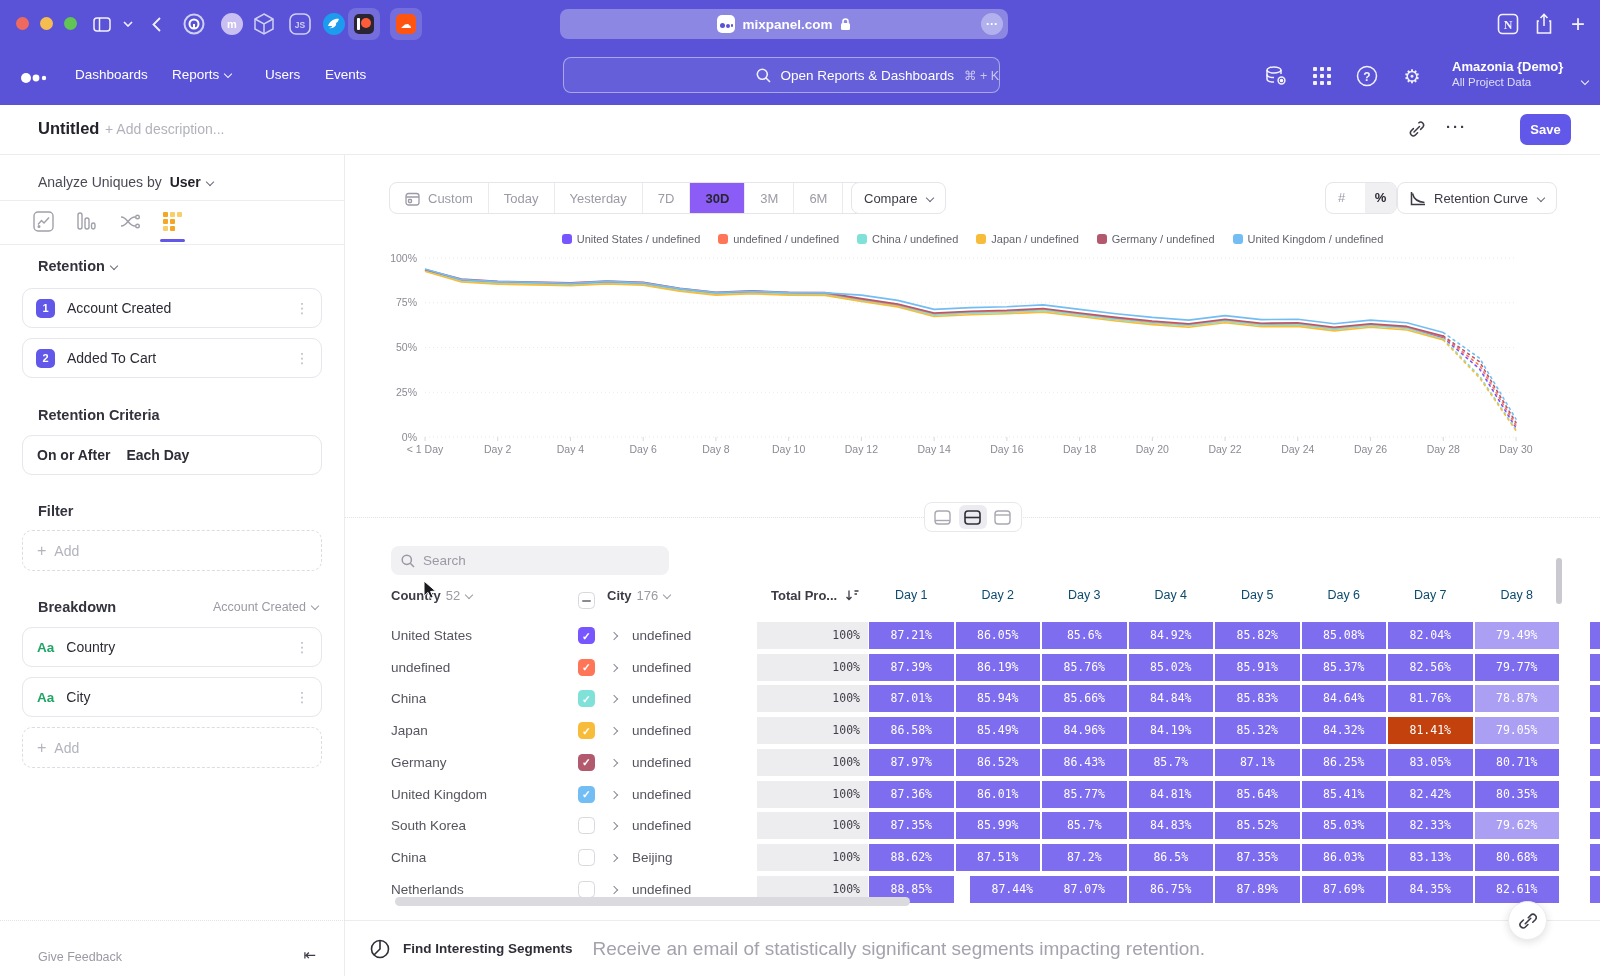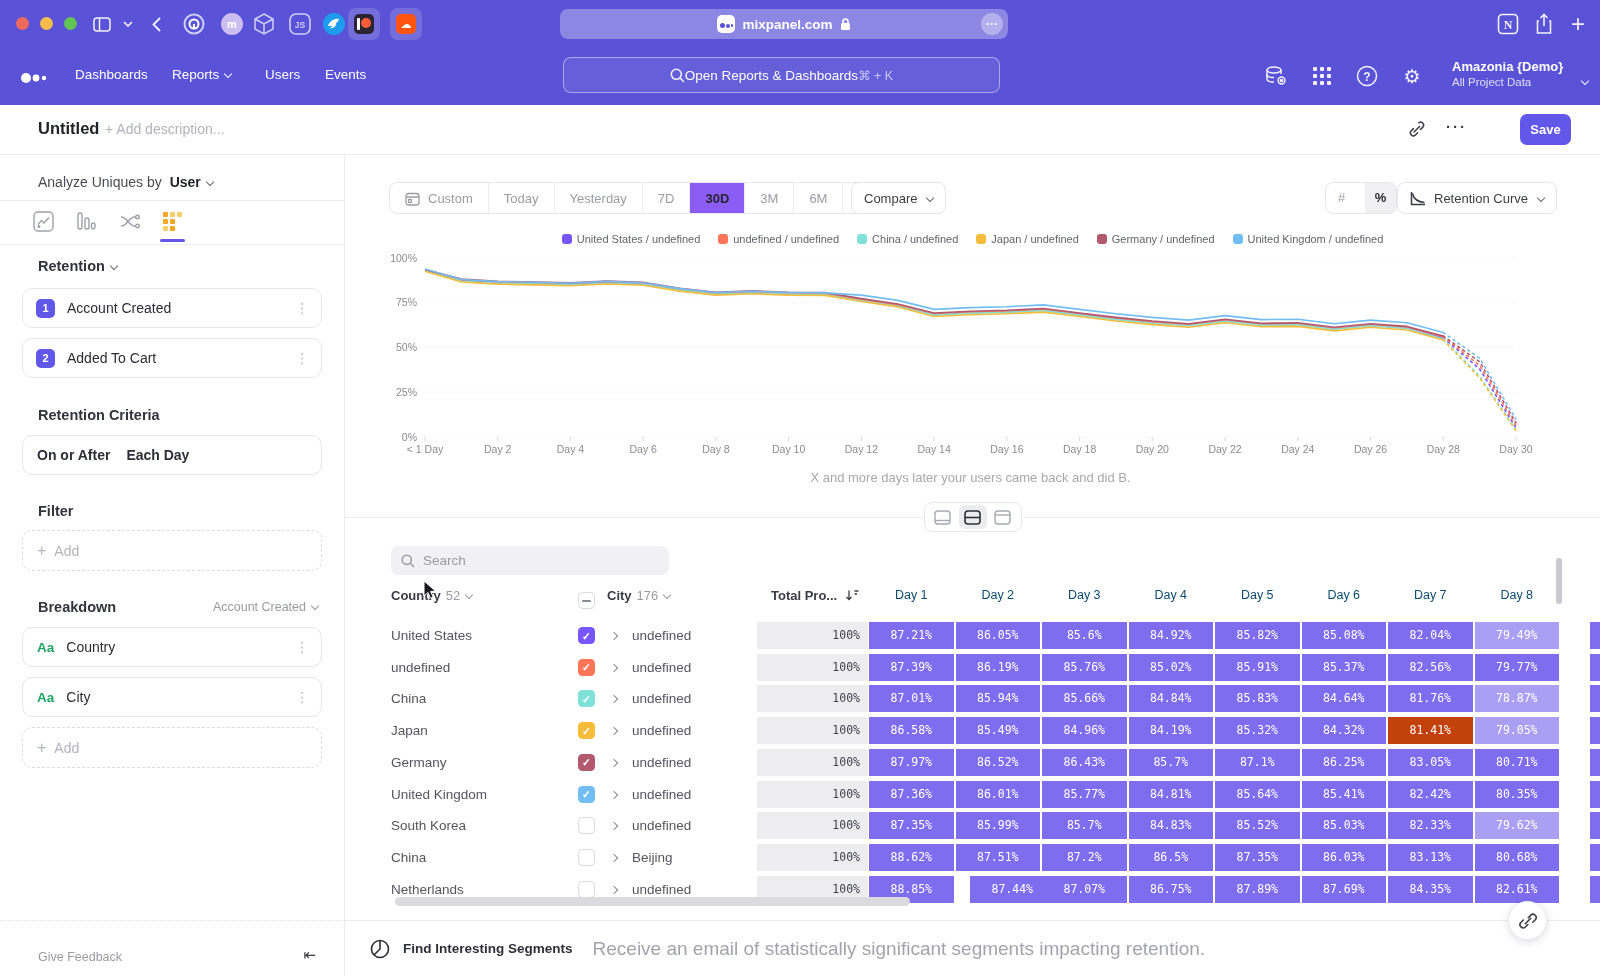--- a/index.html
+++ b/index.html
@@ -12,21 +12,21 @@
   .nav-bar { position:absolute; left:0; top:48px; width:1600px; height:57px; background:#5A53D7; }
   .tl { position:absolute; top:17px; width:13px; height:13px; border-radius:50%; }
   .chrome-ic { position:absolute; top:12px; color:rgba(255,255,255,.92); display:flex; align-items:center; justify-content:center; width:24px; height:24px; }
   .ext-bg { position:absolute; top:8px; width:32px; height:32px; border-radius:8px; background:rgba(255,255,255,.16); display:flex; align-items:center; justify-content:center; }
   .url-pill { position:absolute; left:560px; top:9px; width:448px; height:30px; border-radius:8px; background:rgba(255,255,255,.30); display:flex; align-items:center; justify-content:center; gap:7px; color:#fff; font-size:13.5px; font-weight:700; }
   .url-ellipsis { position:absolute; right:5px; top:4px; width:22px; height:22px; border-radius:50%; background:rgba(255,255,255,.35); color:#fff; font-size:12px; display:flex; align-items:center; justify-content:center; font-weight:700; }
   .mp-logo-sq { width:18px; height:18px; border-radius:5px; background:#fff; position:relative; }
   .mp-logo-sq i { position:absolute; top:8px; border-radius:50%; background:#5A53D7; }
 
   .nav-item { color:#fff; font-size:13.5px; font-weight:500; position:absolute; top:19px; cursor:default; }
-  .nav-search { position:absolute; left:563px; top:9px; width:437px; height:36px; border:1px solid rgba(255,255,255,.45); background:rgba(255,255,255,.07); border-radius:8px; display:flex; align-items:center; justify-content:center; }
+  .nav-search { position:absolute; left:563px; top:9px; width:437px; height:36px; border:1px solid rgba(255,255,255,.45); background:rgba(255,255,255,.07); border-radius:8px; display:flex; align-items:center; justify-content:flex-end; gap:10px; }
   .nav-search .ph { color:#fff; font-size:13.5px; font-weight:500; }
   .nav-search .sc { color:rgba(255,255,255,.65); font-size:12.5px; }
   .proj { position:absolute; left:1452px; top:11px; color:#fff; }
   .proj .p1 { font-size:13px; font-weight:700; }
   .proj .p2 { font-size:11.5px; color:rgba(255,255,255,.8); margin-top:2px; }
 
   
   .title-bar { position:absolute; left:0; top:105px; width:1600px; height:50px; background:#fff; border-bottom:1px solid #ececf0; }
   .report-title { position:absolute; left:38px; top:14px; font-size:16.5px; font-weight:700; color:#23232c; }
   .report-desc { position:absolute; left:105px; top:16px; font-size:14px; color:#b2b2bc; }
@@ -480,21 +480,20 @@
         <path d="M80.0 20.9 L116.4 31.3 L152.7 33.4 L189.1 34.1 L225.5 35.0 L261.8 33.2 L298.2 34.5 L334.6 40.4 L370.9 44.3 L407.3 43.1 L443.7 44.3 L480.0 44.7 L516.4 50.8 L552.8 56.2 L589.1 65.1 L625.5 63.3 L661.9 62.4 L698.2 60.6 L734.6 65.1 L771.0 69.6 L807.3 73.2 L843.7 75.8 L880.1 71.4 L916.4 75.3 L952.8 74.9 L989.2 79.4 L1025.5 75.8 L1061.9 78.5 L1098.3 88.9" fill="none" stroke="#80E1D9" stroke-width="1.6" stroke-linejoin="round"></path>
         <path d="M1098.3 88.9 L1134.6 126.1 L1171.0 179.8" fill="none" stroke="#80E1D9" stroke-width="1.6" stroke-dasharray="2 4" stroke-linecap="round"></path>
         <path d="M80.0 21.2 L116.4 32.0 L152.7 34.1 L189.1 34.9 L225.5 35.7 L261.8 34.0 L298.2 35.2 L334.6 41.1 L370.9 45.1 L407.3 43.8 L443.7 45.1 L480.0 45.4 L516.4 51.5 L552.8 56.9 L589.1 66.5 L625.5 64.7 L661.9 63.8 L698.2 62.1 L734.6 66.5 L771.0 71.0 L807.3 74.6 L843.7 77.3 L880.1 72.8 L916.4 76.7 L952.8 76.4 L989.2 80.9 L1025.5 77.3 L1061.9 80.0 L1098.3 90.0" fill="none" stroke="#F8BC3B" stroke-width="1.6" stroke-linejoin="round"></path>
         <path d="M1098.3 90.0 L1134.6 127.9 L1171.0 180.7" fill="none" stroke="#F8BC3B" stroke-width="1.6" stroke-dasharray="2 4" stroke-linecap="round"></path>
         <path d="M80.0 19.5 L116.4 29.1 L152.7 31.3 L189.1 32.0 L225.5 32.9 L261.8 31.1 L298.2 32.3 L334.6 38.3 L370.9 42.2 L407.3 40.9 L443.7 42.2 L480.0 42.5 L516.4 48.6 L552.8 54.0 L589.1 63.0 L625.5 61.2 L661.9 60.3 L698.2 58.5 L734.6 63.0 L771.0 67.4 L807.3 71.0 L843.7 73.7 L880.1 69.2 L916.4 73.2 L952.8 72.8 L989.2 77.3 L1025.5 73.7 L1061.9 76.4 L1098.3 85.9" fill="none" stroke="#B2596E" stroke-width="1.6" stroke-linejoin="round"></path>
         <path d="M1098.3 85.9 L1134.6 111.8 L1171.0 172.7" fill="none" stroke="#B2596E" stroke-width="1.6" stroke-dasharray="2 4" stroke-linecap="round"></path>
         <path d="M80.0 19.1 L116.4 29.5 L152.7 31.6 L189.1 32.3 L225.5 33.2 L261.8 31.4 L298.2 32.7 L334.6 38.6 L370.9 42.5 L407.3 41.3 L443.7 42.5 L480.0 42.9 L516.4 45.1 L552.8 50.4 L589.1 59.4 L625.5 57.6 L661.9 56.7 L698.2 54.9 L734.6 59.4 L771.0 63.8 L807.3 67.4 L843.7 70.1 L880.1 65.6 L916.4 69.6 L952.8 69.2 L989.2 73.7 L1025.5 70.1 L1061.9 72.8 L1098.3 82.6" fill="none" stroke="#72BEF4" stroke-width="1.6" stroke-linejoin="round"></path>
         <path d="M1098.3 82.6 L1134.6 108.2 L1171.0 169.1" fill="none" stroke="#72BEF4" stroke-width="1.6" stroke-dasharray="2 4" stroke-linecap="round"></path>
       </svg>
 
-    <div class="chart-caption">X and more days later your users came back and did B.</div>
 
     <div class="hdiv"></div>
     <div class="view-toggle">
       <span class="vt">
           <svg width="17" height="15" viewBox="0 0 17 15" fill="none" stroke="#a8a8b2" stroke-width="1.4">
             <rect x="1" y="1" width="15" height="13" rx="3"></rect>
             <line x1="1" y1="10.5" x2="16" y2="10.5"></line>
           </svg>
         </span>
       <span class="vt active">

